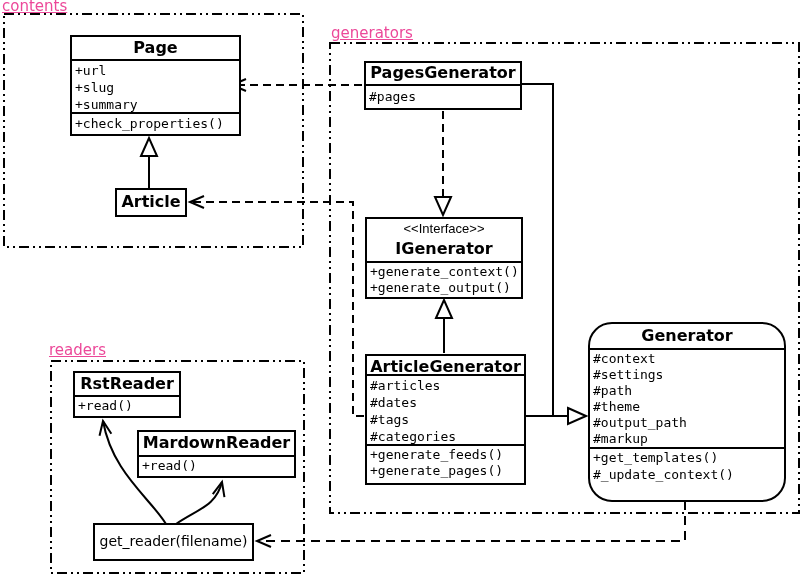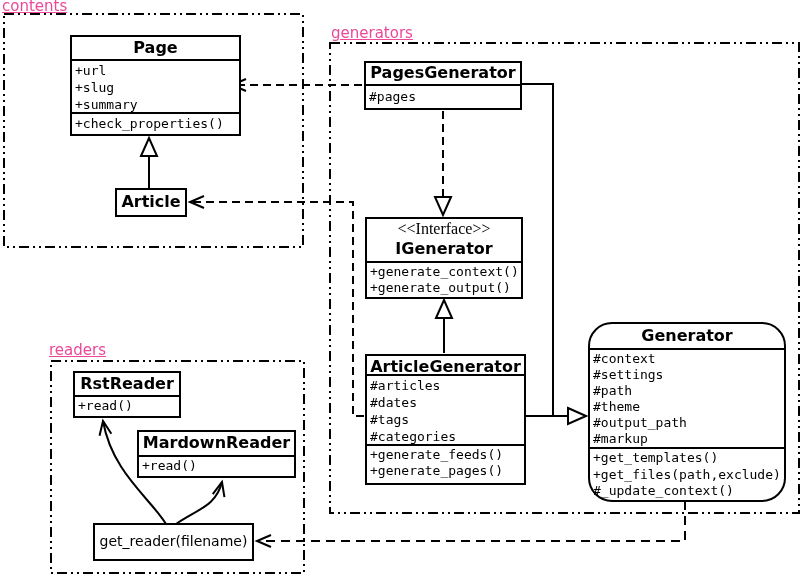--- a/index.html
+++ b/index.html
@@ -24,22 +24,22 @@
     white-space:nowrap; overflow:hidden;
   }
   .box .title.no-divider { border-bottom:none; }
   .box .compartment {
     font-family:"DejaVu Sans Mono", monospace; font-size:13px;
     padding:1px 3px 0 3px; box-sizing:border-box; overflow:hidden;
   }
   .box .compartment.divided { border-bottom:2px solid #000; }
   .box .compartment > div { white-space:nowrap; }
   .stereotype {
-    font-family:Liberation Serif, serif; font-weight:normal;
-    font-size:16px; line-height:17px;
+    font-family:Liberation Sans, sans-serif; font-weight:normal;
+    font-size:13px; line-height:17px;
   }
 
   
   #box-page        { left:70px;  top:35px;  width:171px; height:101px; }
   #box-page .title { height:24px; line-height:21px; }
   #box-page .attrs { height:53px; } #box-page .attrs > div { line-height:17px; }
   #box-page .meths { height:20px; } #box-page .meths > div { line-height:17px; }
 
   #box-article { left:115px; top:188px; width:72px; height:29px; }
   #box-article .title { height:25px; line-height:24px; }
@@ -170,21 +170,20 @@
     <div class="compartment attrs divided">
       <div>#context</div>
       <div>#settings</div>
       <div>#path</div>
       <div>#theme</div>
       <div>#output_path</div>
       <div>#markup</div>
     </div>
     <div class="compartment meths">
       <div>+get_templates()</div>
-      <div>+get_files(path,exclude)</div>
       <div>#_update_context()</div>
     </div>
   </div>
 
   <div class="box" id="box-rstreader">
     <div class="title">RstReader</div>
     <div class="compartment meths">
       <div>+read()</div>
     </div>
   </div>

